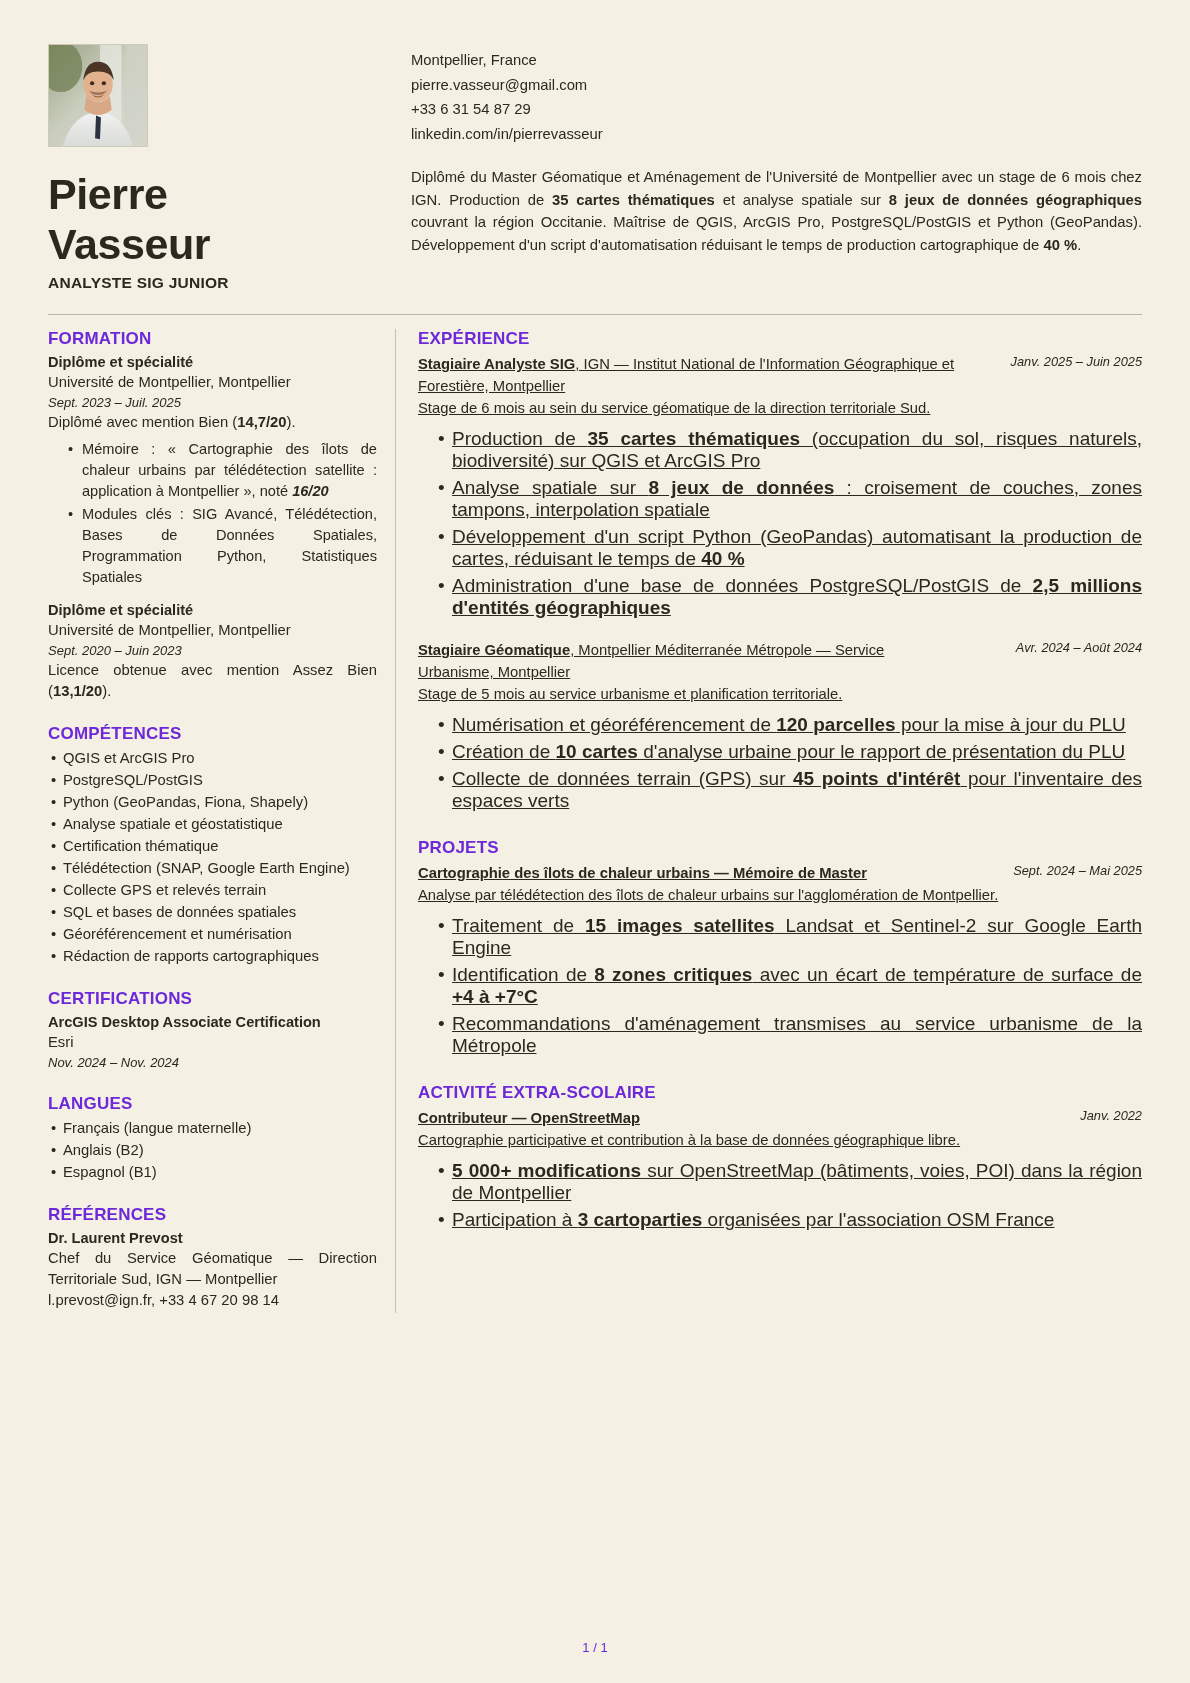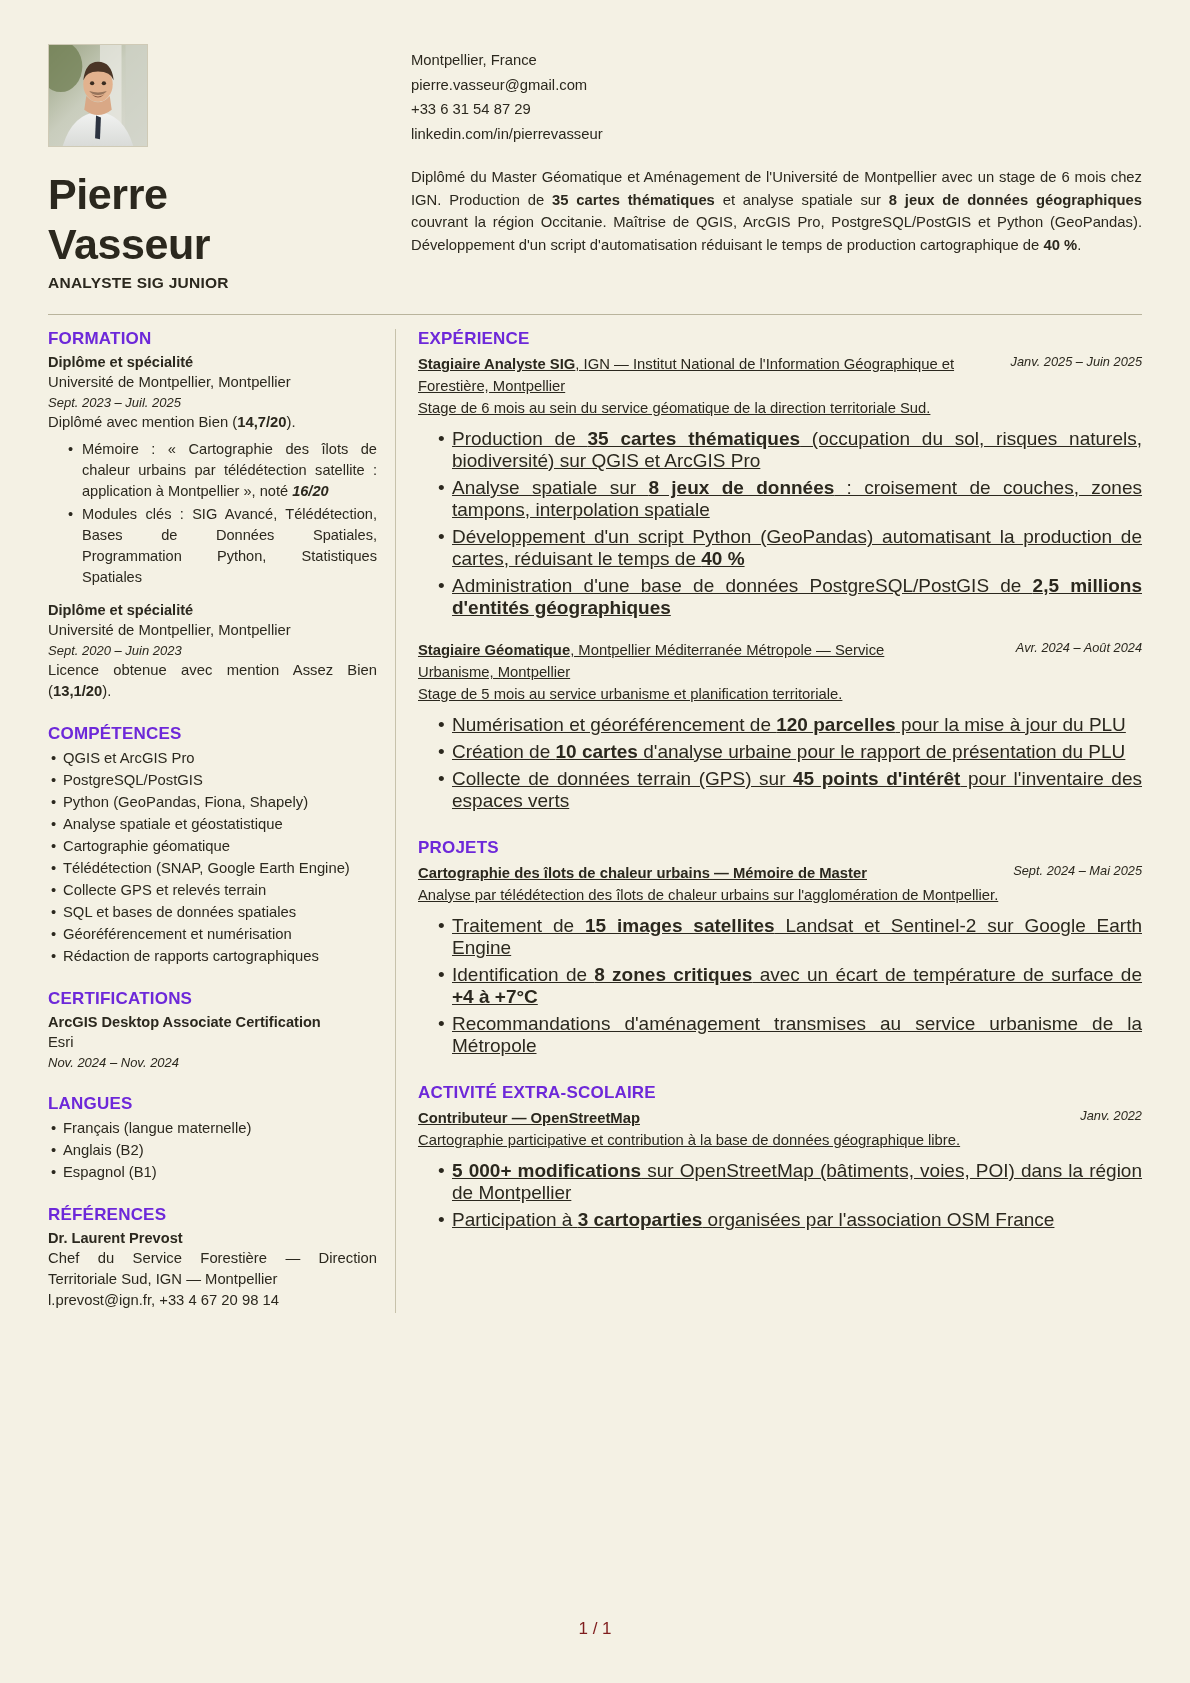--- a/index.html
+++ b/index.html
@@ -208,24 +208,24 @@
     position: absolute;
     left: -14px;
     top: 0;
   }
   ul.rbul li b { font-weight: bold; }
 
   .footer {
     position: absolute;
     left: 0;
     right: 0;
-    bottom: 44px;
+    bottom: 28px;
     text-align: center;
-    font-size: 17px;
-    color: #7f1d1d;
+    font-size: 13px;
+    color: #6d28d9;
   }
 </style>
 </head>
 <body>
 
 <div class="page">
 
   <div class="header">
 
     <div class="header-left">
@@ -303,21 +303,21 @@
         </div>
         </div>
 
       <h2 class="sec">COMPÉTENCES</h2>
       <ul class="plain">
 
       <li>QGIS et ArcGIS Pro</li>
           <li>PostgreSQL/PostGIS</li>
           <li>Python (GeoPandas, Fiona, Shapely)</li>
           <li>Analyse spatiale et géostatistique</li>
-          <li>Cartographie géomatique</li>
+          <li>Certification thématique</li>
           <li>Télédétection (SNAP, Google Earth Engine)</li>
           <li>Collecte GPS et relevés terrain</li>
           <li>SQL et bases de données spatiales</li>
           <li>Géoréférencement et numérisation</li>
           <li>Rédaction de rapports cartographiques</li>
         </ul>
 
       <h2 class="sec">CERTIFICATIONS</h2>
       <div>
 
@@ -332,21 +332,21 @@
       <ul class="plain">
 
       <li>Français (langue maternelle)</li>
           <li>Anglais (B2)</li>
           <li>Espagnol (B1)</li>
         </ul>
 
       <h2 class="sec">RÉFÉRENCES</h2>
       <div class="entry">
         <div class="e-title">Dr. Laurent Prevost</div>
-        <div class="e-desc">Chef du Service Forestière — Direction Territoriale Sud, IGN — Montpellier</div>
+        <div class="e-desc">Chef du Service Géomatique — Direction Territoriale Sud, IGN — Montpellier</div>
         <div class="e-org">l.prevost@ign.fr, +33 4 67 20 98 14</div>
       </div>
     </div>
 
     <div class="col-right">
 
       <h2 class="sec">EXPÉRIENCE</h2>
       <div>
 
       <div class="r-entry">

